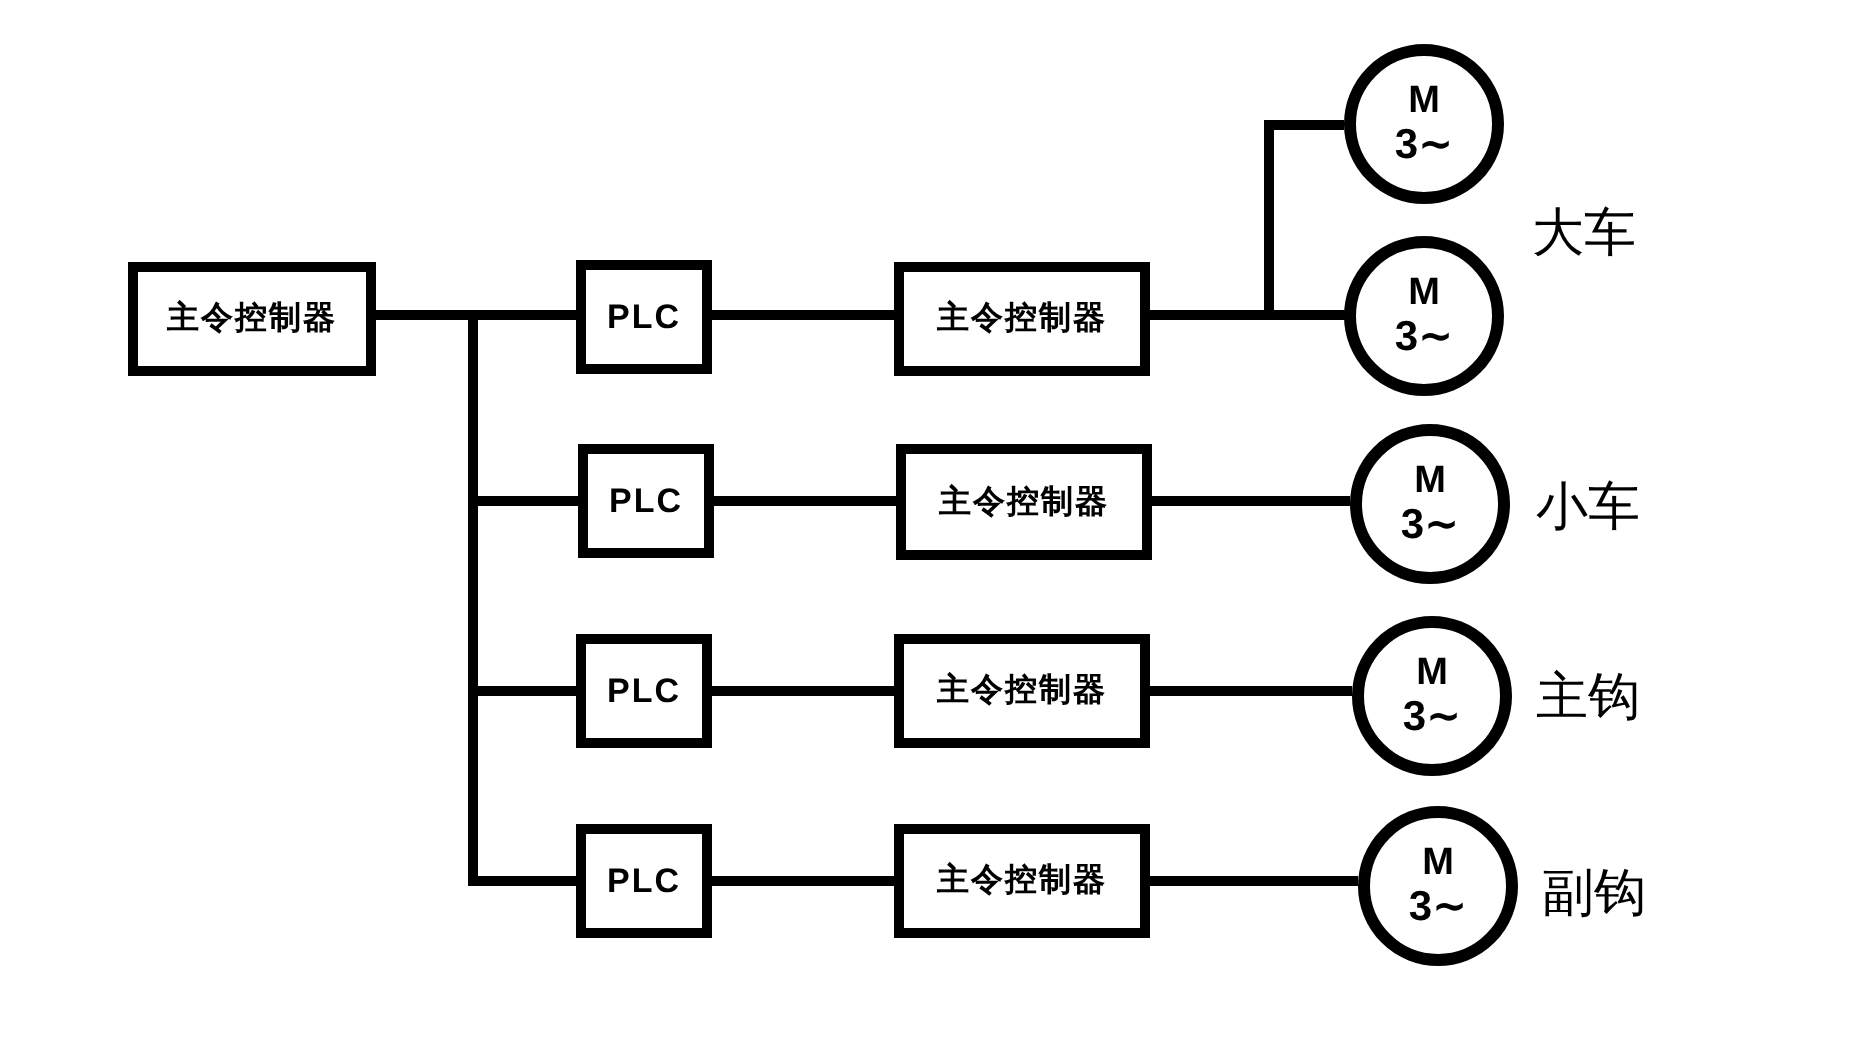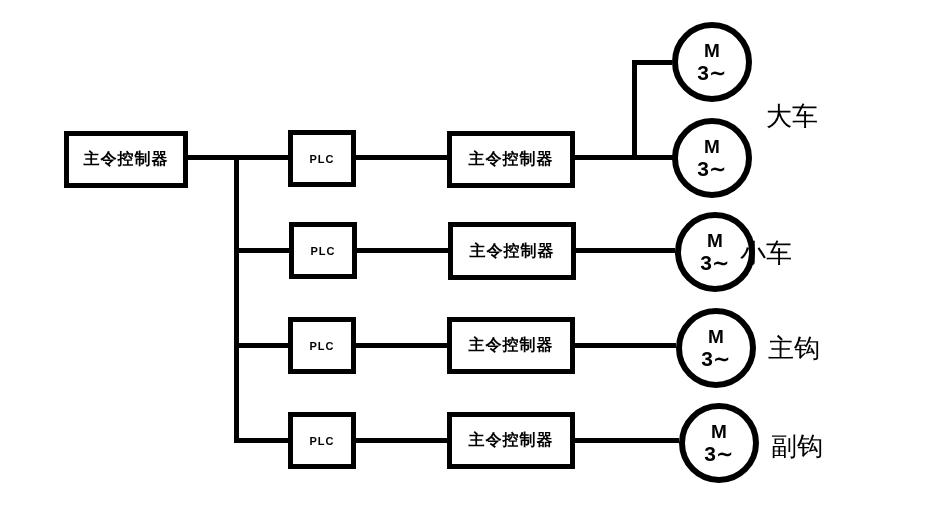--- a/index.html
+++ b/index.html
@@ -21,21 +21,21 @@
     box-sizing: border-box;
     border: 5px solid var(--line, #000000);
     background: #ffffff;
     display: flex;
     align-items: center;
     justify-content: center;
     font-weight: bold;
     white-space: nowrap;
   }
   .ctrl-box { font-size: 16px; letter-spacing: 1px; }
-  .plc-box  { font-size: 11px; letter-spacing: 1px; }
+  .plc-box  { font-size: 17px; letter-spacing: 1px; }
   .hline, .vline {
     position: absolute;
     background: var(--line, #000000);
   }
   .motor {
     position: absolute;
     box-sizing: border-box;
     width: 80px;
     height: 80px;
     border: 6px solid var(--line, #000000);
@@ -97,21 +97,21 @@
   </div>
   <div class="hline" style="left:357px; top:248px; width:91px; height:5px;"></div>
   <div class="box ctrl-box" style="left:448px; top:222px; width:128px; height:58px;">
     <span>主令控制器</span>
   </div>
   <div class="hline" style="left:576px; top:248px; width:99px; height:5px;"></div>
   <div class="motor" style="left:675px; top:212px;">
     <span class="m-letter">M</span>
     <span class="m-phase">3∼</span>
   </div>
-  <div class="group-label" style="left:740px; top:236px;">小车</div>
+  <div class="group-label" style="left:768px; top:236px;">小车</div>
 
   <div class="hline" style="left:234px; top:343px; width:54px; height:5px;"></div>
   <div class="box plc-box" style="left:288px; top:317px; width:68px; height:57px;">
     <span>PLC</span>
   </div>
   <div class="hline" style="left:356px; top:343px; width:91px; height:5px;"></div>
   <div class="box ctrl-box" style="left:447px; top:317px; width:128px; height:57px;">
     <span>主令控制器</span>
   </div>
   <div class="hline" style="left:575px; top:343px; width:101px; height:5px;"></div>

